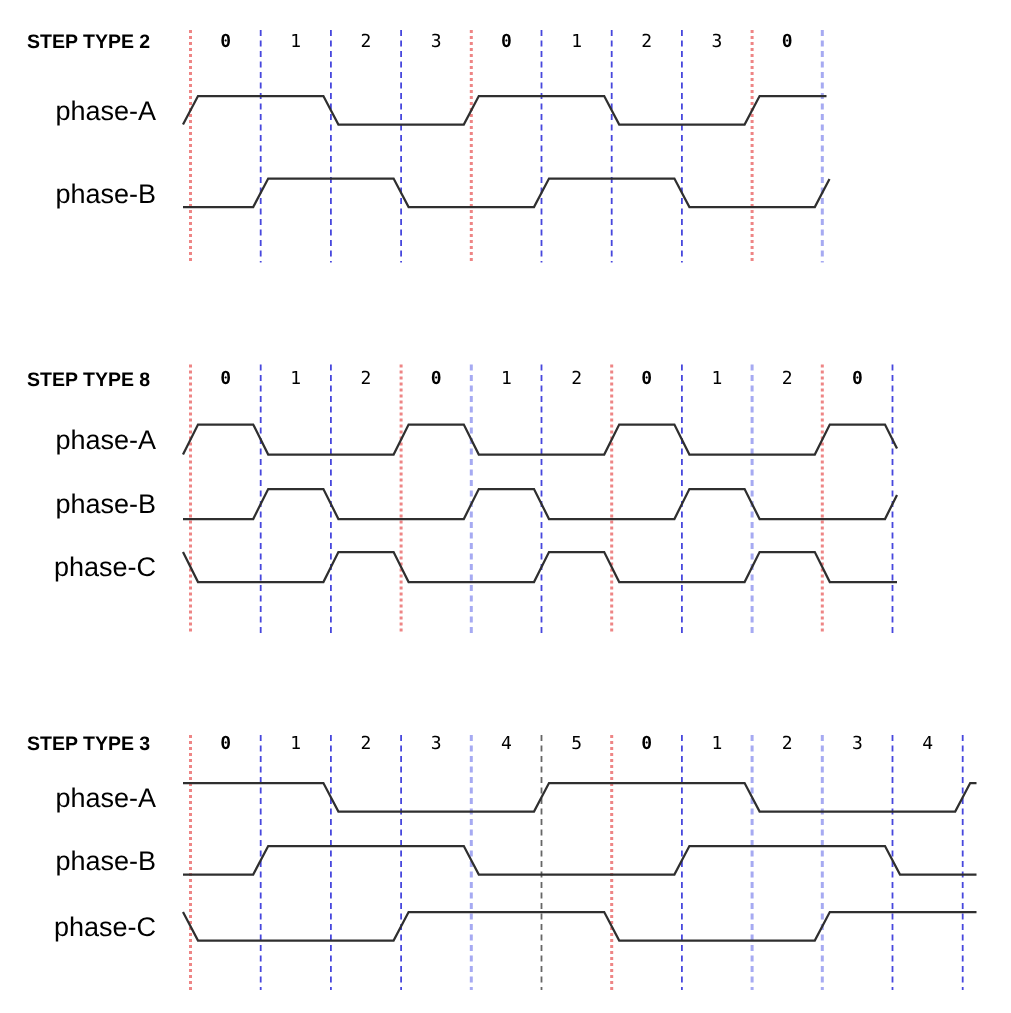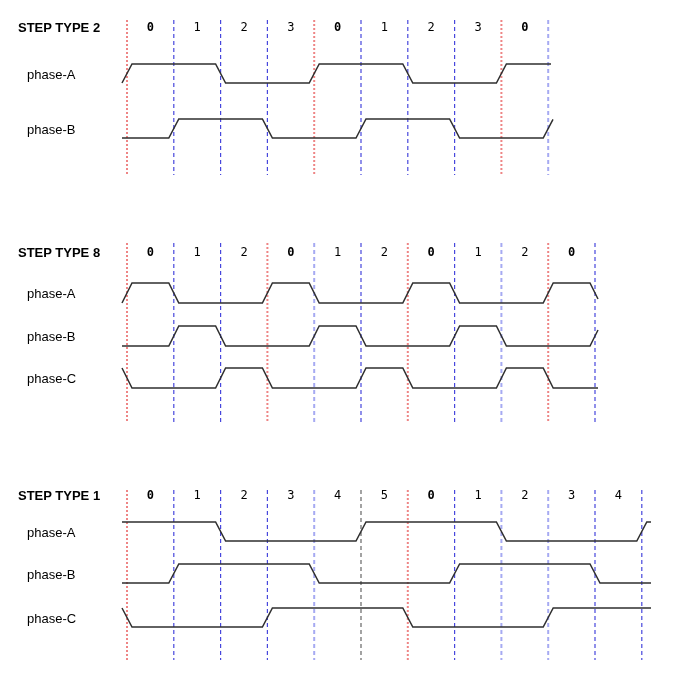--- a/index.html
+++ b/index.html
@@ -2,22 +2,22 @@
 <html><head>
 <meta charset="utf-8">
 <style>
   html,body{margin:0;padding:0;background:#ffffff;}
   .canvas{position:relative;width:674px;height:675px;background:#ffffff;
           font-family:"Liberation Sans",sans-serif;overflow:hidden;}
   .wave-svg{position:absolute;left:0;top:0;width:674px;height:675px;}
   .title{position:absolute;left:18px;font-weight:bold;font-size:13px;color:#000;
          white-space:nowrap;line-height:15px;}
   .t1{top:20px}.t2{top:245px}.t3{top:488px}
-  .plabel{position:absolute;left:0;width:104px;font-size:13px;
-          color:#000;line-height:15px;padding-left:27px;}
+  .plabel{position:absolute;left:0;width:104px;text-align:right;font-size:18px;
+          color:#000;line-height:15px;}
   .stepnum{position:absolute;text-align:center;font-family:"DejaVu Sans Mono",monospace;
            font-size:12px;color:#000;line-height:14px;}
   .stepnum.bold{font-weight:bold;}
 </style>
 </head>
 <body>
 
 <div class="canvas">
   <svg id="wave-svg" class="wave-svg" viewBox="0 0 674 675">
       <line x1="127" x2="127" y1="20" y2="175" stroke="#ee8585" stroke-width="2" stroke-dasharray="2 2"></line>
@@ -58,21 +58,21 @@
       <line x1="548.2" x2="548.2" y1="490" y2="660" stroke="#a6aaf2" stroke-width="2" stroke-dasharray="4 3"></line>
       <line x1="595" x2="595" y1="490" y2="660" stroke="#4747dd" stroke-width="1.2" stroke-dasharray="4 3"></line>
       <line x1="641.8" x2="641.8" y1="490" y2="660" stroke="#4747dd" stroke-width="1.2" stroke-dasharray="4 3"></line>
       <polyline points="122.0,522 215.6,522 225.6,541 356.0,541 366.0,522 496.4,522 506.4,541 636.8,541 646.8,522 651.0,522" fill="none" stroke="#2f2f2f" stroke-width="1.5"></polyline>
       <polyline points="122.0,583 168.8,583 178.8,564 309.2,564 319.2,583 449.6,583 459.6,564 590.0,564 600.0,583 651.0,583" fill="none" stroke="#2f2f2f" stroke-width="1.5"></polyline>
       <polyline points="122.0,608 122.0,608 132.0,627 262.4,627 272.4,608 402.8,608 412.8,627 543.2,627 553.2,608 651.0,608" fill="none" stroke="#2f2f2f" stroke-width="1.5"></polyline>
     </svg>
 
   <div class="title t1">STEP TYPE 2</div>
   <div class="title t2">STEP TYPE 8</div>
-  <div class="title t3">STEP TYPE 1</div>
+  <div class="title t3">STEP TYPE 3</div>
 
   <div id="labels-layer">
       <div class="plabel" style="top: 67px;">phase-A</div>
       <div class="plabel" style="top: 122px;">phase-B</div>
       <div class="plabel" style="top: 286px;">phase-A</div>
       <div class="plabel" style="top: 329px;">phase-B</div>
       <div class="plabel" style="top: 371px;">phase-C</div>
       <div class="plabel" style="top: 525px;">phase-A</div>
       <div class="plabel" style="top: 567px;">phase-B</div>
       <div class="plabel" style="top: 611px;">phase-C</div>

